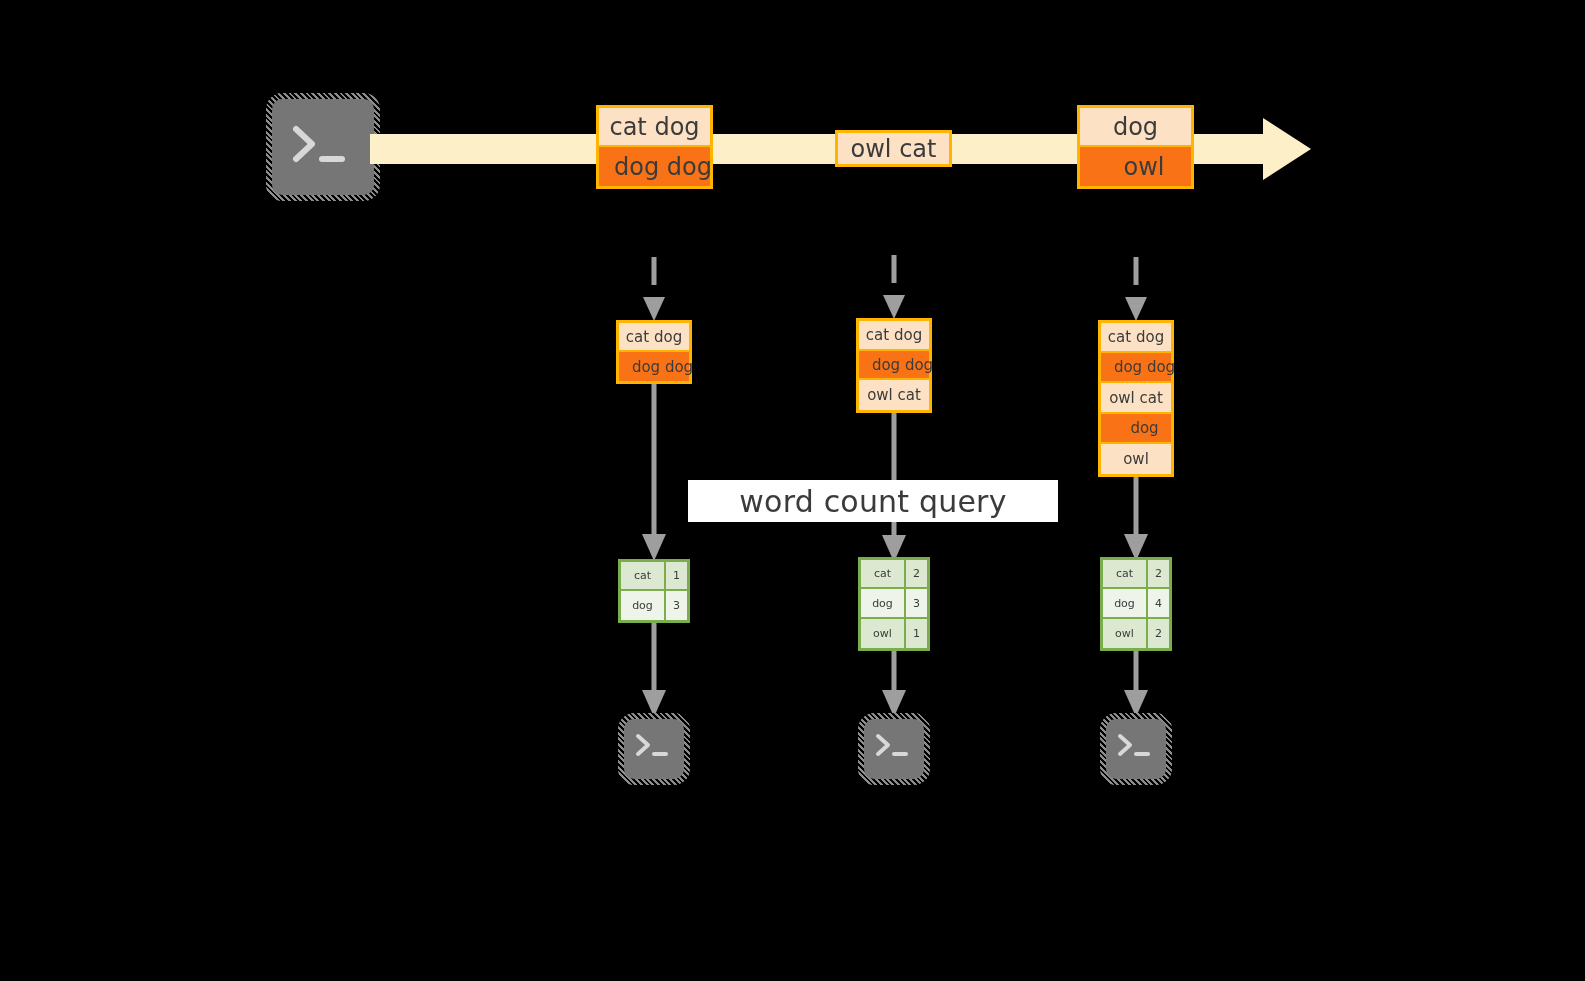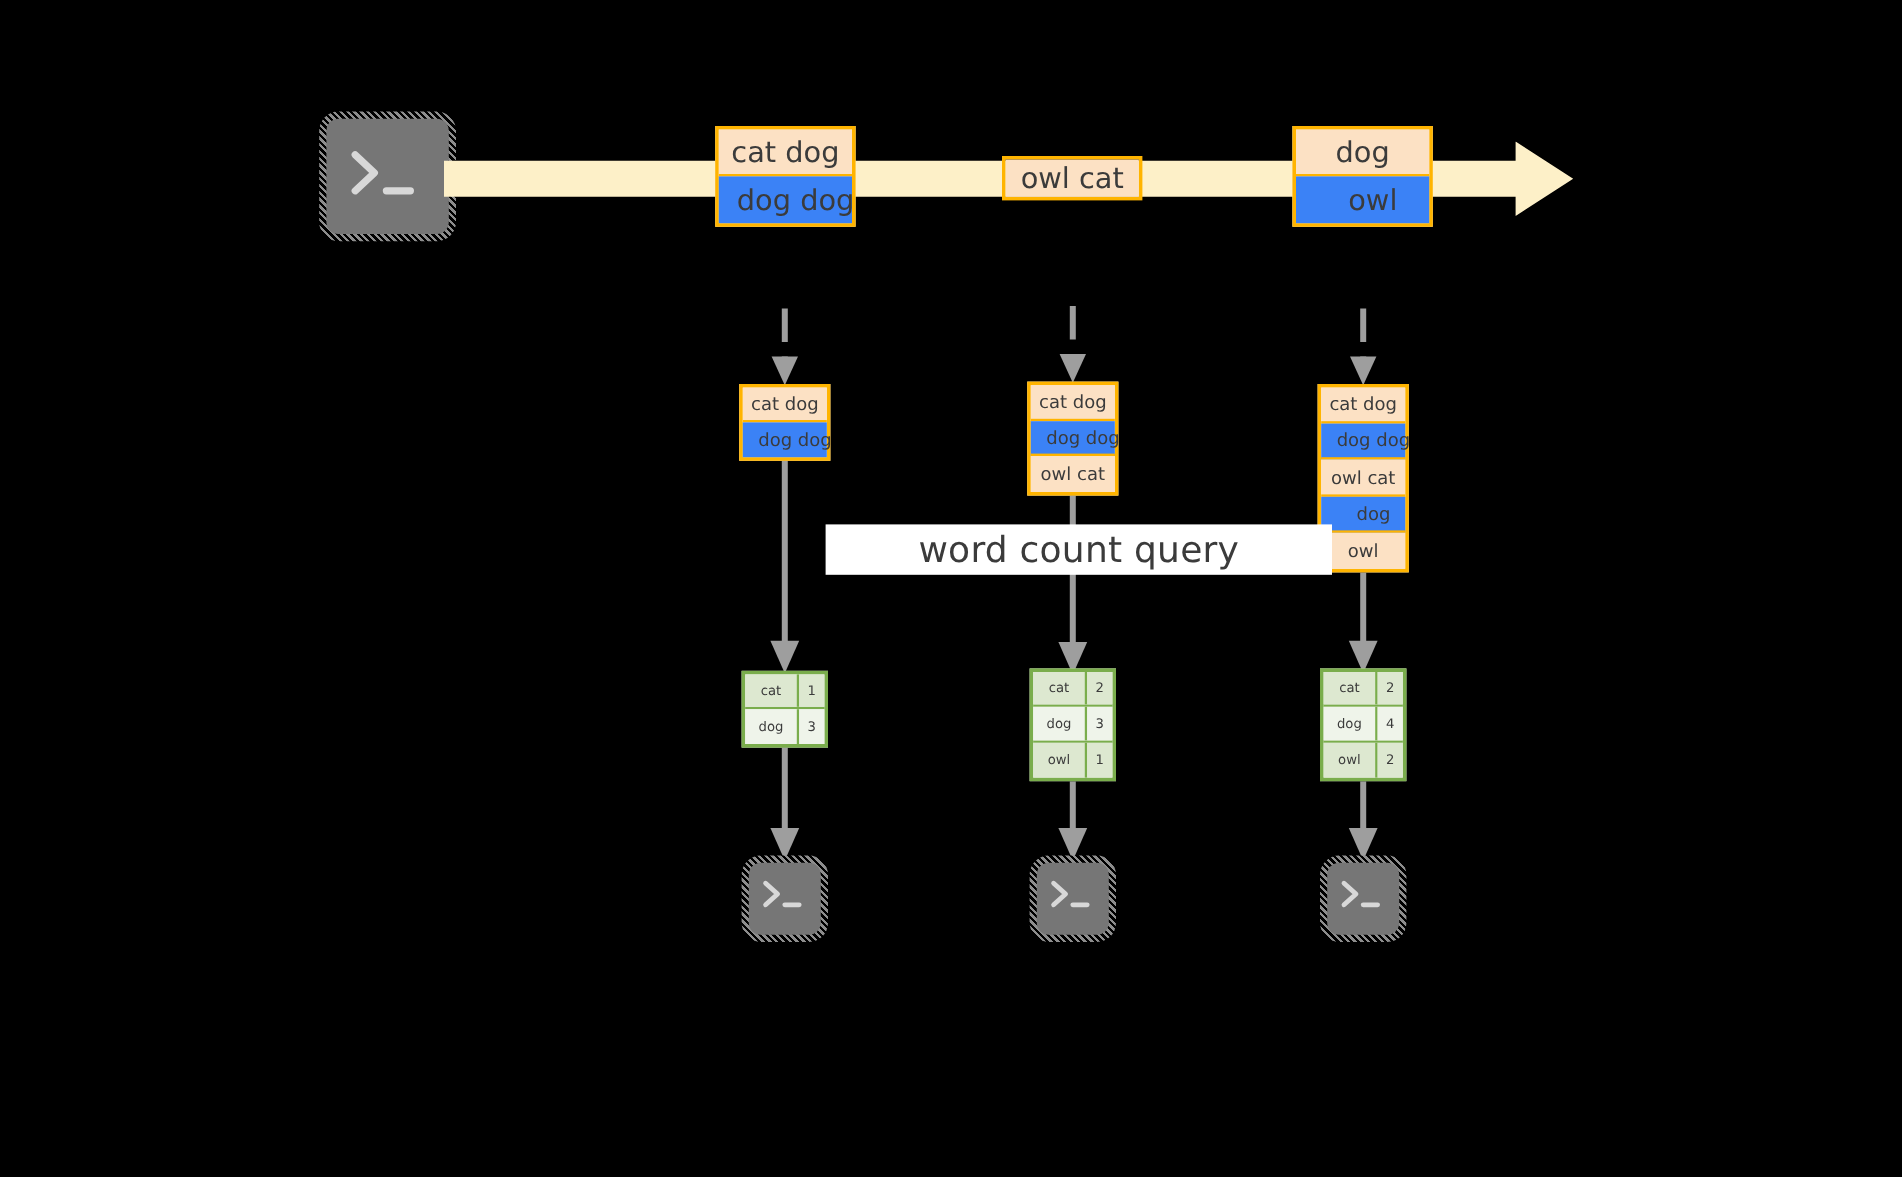--- a/index.html
+++ b/index.html
@@ -57,21 +57,21 @@
     flex: 1 1 auto;
     display: flex;
     align-items: center;
     justify-content: center;
     color: #3b3b3b;
     white-space: nowrap;
     border-bottom: 2px solid #ffb400;
   }
   .rec-row:last-child { border-bottom: none; }
   .rec-row.dark  { background: #fce1c4; }
-  .rec-row.light { background: #3b82f6; padding-left: 17px; }
+  .rec-row.light { background: #f97316; padding-left: 17px; }
 
   
   .top-box { }
   .top-box .rec-row { font-size: 24px; height: 39px; }
 
   
   .mid-box .rec-row { font-size: 15px; height: 31px; }
 
   
   .kv-table {
@@ -191,21 +191,21 @@
   </svg>
   <svg class="conn" style="left:879px; top:413px;" width="30" height="150" viewBox="0 0 30 150">
     <line x1="15" y1="0" x2="15" y2="128" stroke="#9e9e9e" stroke-width="5"></line>
     <path d="M15,149 L3,122 L27,122 Z" fill="#9e9e9e"></path>
   </svg>
   <svg class="conn" style="left:1121px; top:477px;" width="30" height="85" viewBox="0 0 30 85">
     <line x1="15" y1="0" x2="15" y2="63" stroke="#9e9e9e" stroke-width="5"></line>
     <path d="M15,84 L3,57 L27,57 Z" fill="#9e9e9e"></path>
   </svg>
 
-  <div class="query-label" style="left:688px; top:437px; width:422px; height:42px;">word count query</div>
+  <div class="query-label" style="left:688px; top:480px; width:370px; height:42px;">word count query</div>
 
   <div class="kv-table" style="left:618px; top:559px; width:72px; height:64px;">
     <div class="kv-row dark">
       <span class="kv-key">cat</span>
       <span class="kv-val">1</span>
     </div>
     <div class="kv-row light">
       <span class="kv-key">dog</span>
       <span class="kv-val">3</span>
     </div>

